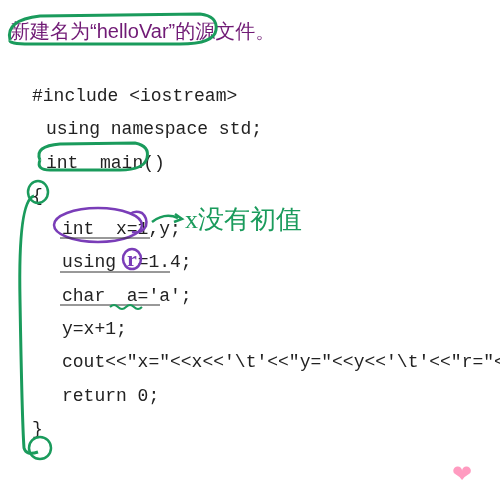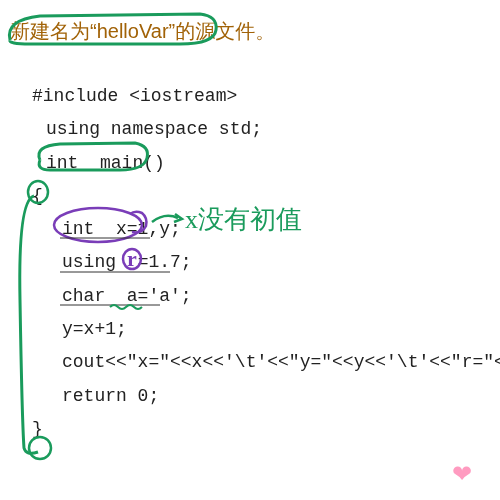--- a/index.html
+++ b/index.html
@@ -10,21 +10,21 @@
       background: #ffffff;
       font-family: "Microsoft YaHei", sans-serif;
       position: relative;
       overflow: hidden;
     }
     .title-line {
       position: absolute;
       top: 18px;
       left: 10px;
       font-size: 20px;
-      color: #a16207;
+      color: #701a75;
     }
     .code-block {
       position: absolute;
       top: 80px;
       left: 32px;
       font-family: "Consolas", "Courier New", monospace;
       font-size: 18px;
       line-height: 1.85;
       color: #222;
     }
@@ -57,21 +57,21 @@
 <div class="title-line">
   <span>新建名为</span><span>“</span><span>helloVar</span><span>”</span><span>的源文件。</span>
 </div>
 
 <div class="code-block">
   <div class="code-line">#include &lt;iostream&gt;</div>
   <div class="code-line indent1">using namespace std;</div>
   <div class="code-line indent1">int  main()</div>
   <div class="code-line">{</div>
   <div class="code-line indent2"><span>int  x=1</span>,<span>y;</span></div>
-  <div class="code-line indent2"><span>using </span>&nbsp;<span>=1.7;</span></div>
+  <div class="code-line indent2"><span>using </span>&nbsp;<span>=1.4;</span></div>
   <div class="code-line indent2">char  a='a';</div>
   <div class="code-line indent2">y=x+1;</div>
   <div class="code-line indent2">cout&lt;&lt;"x="&lt;&lt;x&lt;&lt;'\t'&lt;&lt;"y="&lt;&lt;y&lt;&lt;'\t'&lt;&lt;"r="&lt;&lt;r&lt;&lt;</div>
   <div class="code-line indent2">return 0;</div>
   <div class="code-line">}</div>
 </div>
 
 <svg class="svg-overlay" width="500" height="500">
 
   <path d="M 10 40 Q 5 20 40 16 L 200 14 Q 218 16 216 30 Q 214 44 180 44 L 30 44 Q 8 44 10 40" stroke="#1a9b5c" stroke-width="3" fill="none"></path>

